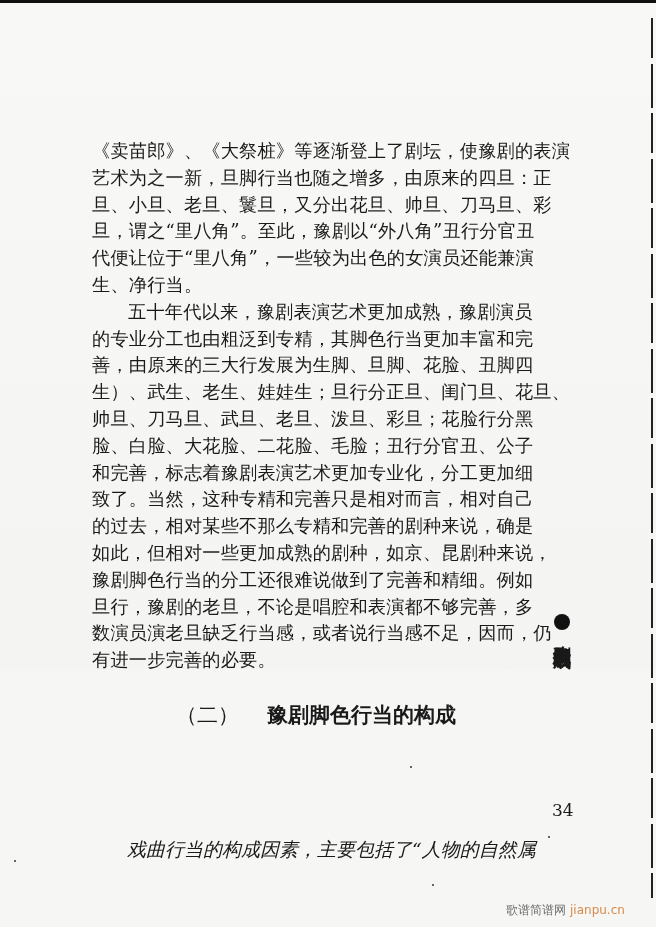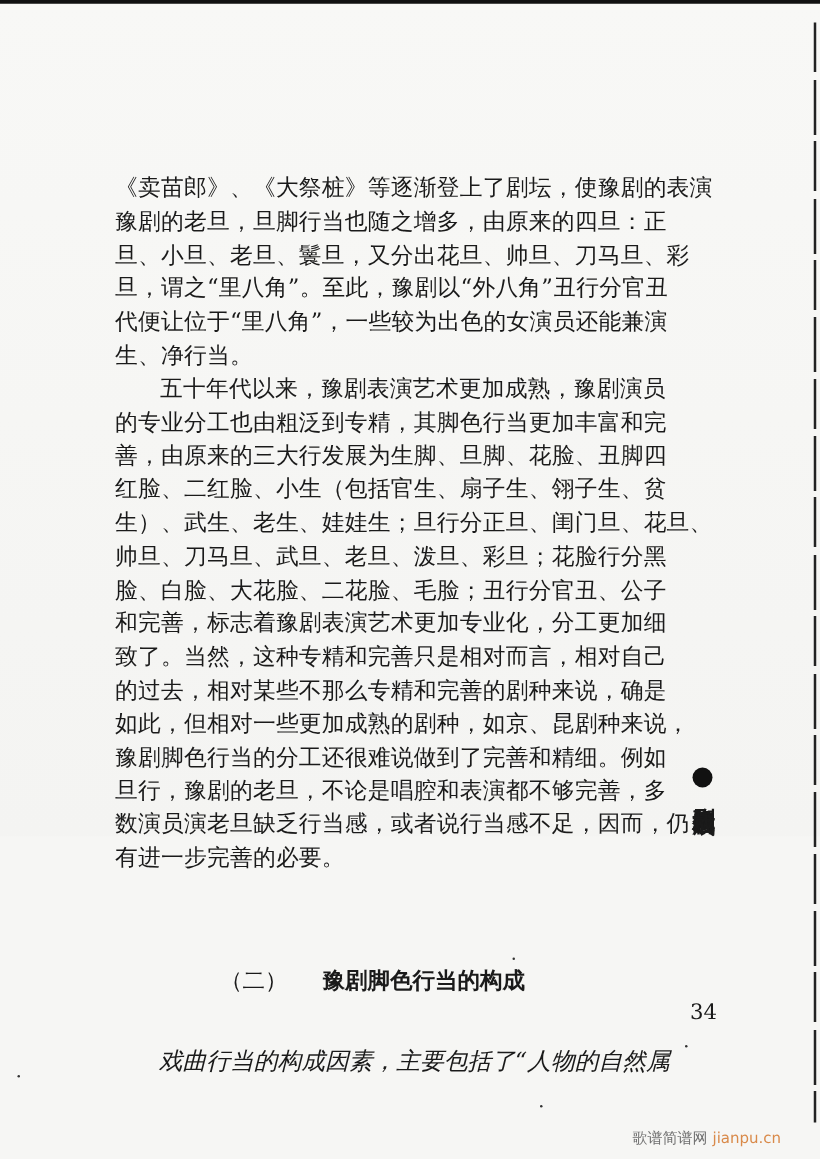--- a/index.html
+++ b/index.html
@@ -56,22 +56,22 @@
     .line.last {
       text-align-last: left;
     }
     .indent {
       padding-left: 36px;
       width: 404px;
     }
     .section-heading {
       position: absolute;
       left: 176px;
-      top: 772px;
-      font-size: 18px;
+      top: 701px;
+      font-size: 21px;
       font-family: Liberation Sans, sans-serif;
       font-weight: bold;
       white-space: nowrap;
     }
     .section-heading .num {
       font-weight: normal;
       margin-right: 28px;
     }
     .next-para {
       position: absolute;
@@ -138,31 +138,30 @@
 </head>
 <body>
 
 <div class="page">
   <div class="top-rule"></div>
   <div class="right-edge"></div>
 
   <div class="body-text">
     <p>
       <span class="line">《卖苗郎》、《大祭桩》等逐渐登上了剧坛，使豫剧的表演</span>
-      <span class="line">豫剧的老旦，旦脚行当也随之增多，由原来的四旦：正</span>
+      <span class="line">艺术为之一新，旦脚行当也随之增多，由原来的四旦：正</span>
       <span class="line">旦、小旦、老旦、鬟旦，又分出花旦、帅旦、刀马旦、彩</span>
       <span class="line">旦，谓之“里八角”。至此，豫剧以“外八角”丑行分官丑</span>
       <span class="line">代便让位于“里八角”，一些较为出色的女演员还能兼演</span>
       <span class="line last">生、净行当。</span>
     </p>
     <p>
       <span class="line indent">五十年代以来，豫剧表演艺术更加成熟，豫剧演员</span>
       <span class="line">的专业分工也由粗泛到专精，其脚色行当更加丰富和完</span>
       <span class="line">善，由原来的三大行发展为生脚、旦脚、花脸、丑脚四</span>
-      <span class="line">红脸、二红脸、小生（包括官生、扇子生、翎子生、贫</span>
       <span class="line">生）、武生、老生、娃娃生；旦行分正旦、闺门旦、花旦、</span>
       <span class="line">帅旦、刀马旦、武旦、老旦、泼旦、彩旦；花脸行分黑</span>
       <span class="line">脸、白脸、大花脸、二花脸、毛脸；丑行分官丑、公子</span>
       <span class="line">和完善，标志着豫剧表演艺术更加专业化，分工更加细</span>
       <span class="line">致了。当然，这种专精和完善只是相对而言，相对自己</span>
       <span class="line">的过去，相对某些不那么专精和完善的剧种来说，确是</span>
       <span class="line">如此，但相对一些更加成熟的剧种，如京、昆剧种来说，</span>
       <span class="line">豫剧脚色行当的分工还很难说做到了完善和精细。例如</span>
       <span class="line">旦行，豫剧的老旦，不论是唱腔和表演都不够完善，多</span>
       <span class="line">数演员演老旦缺乏行当感，或者说行当感不足，因而，仍</span>

